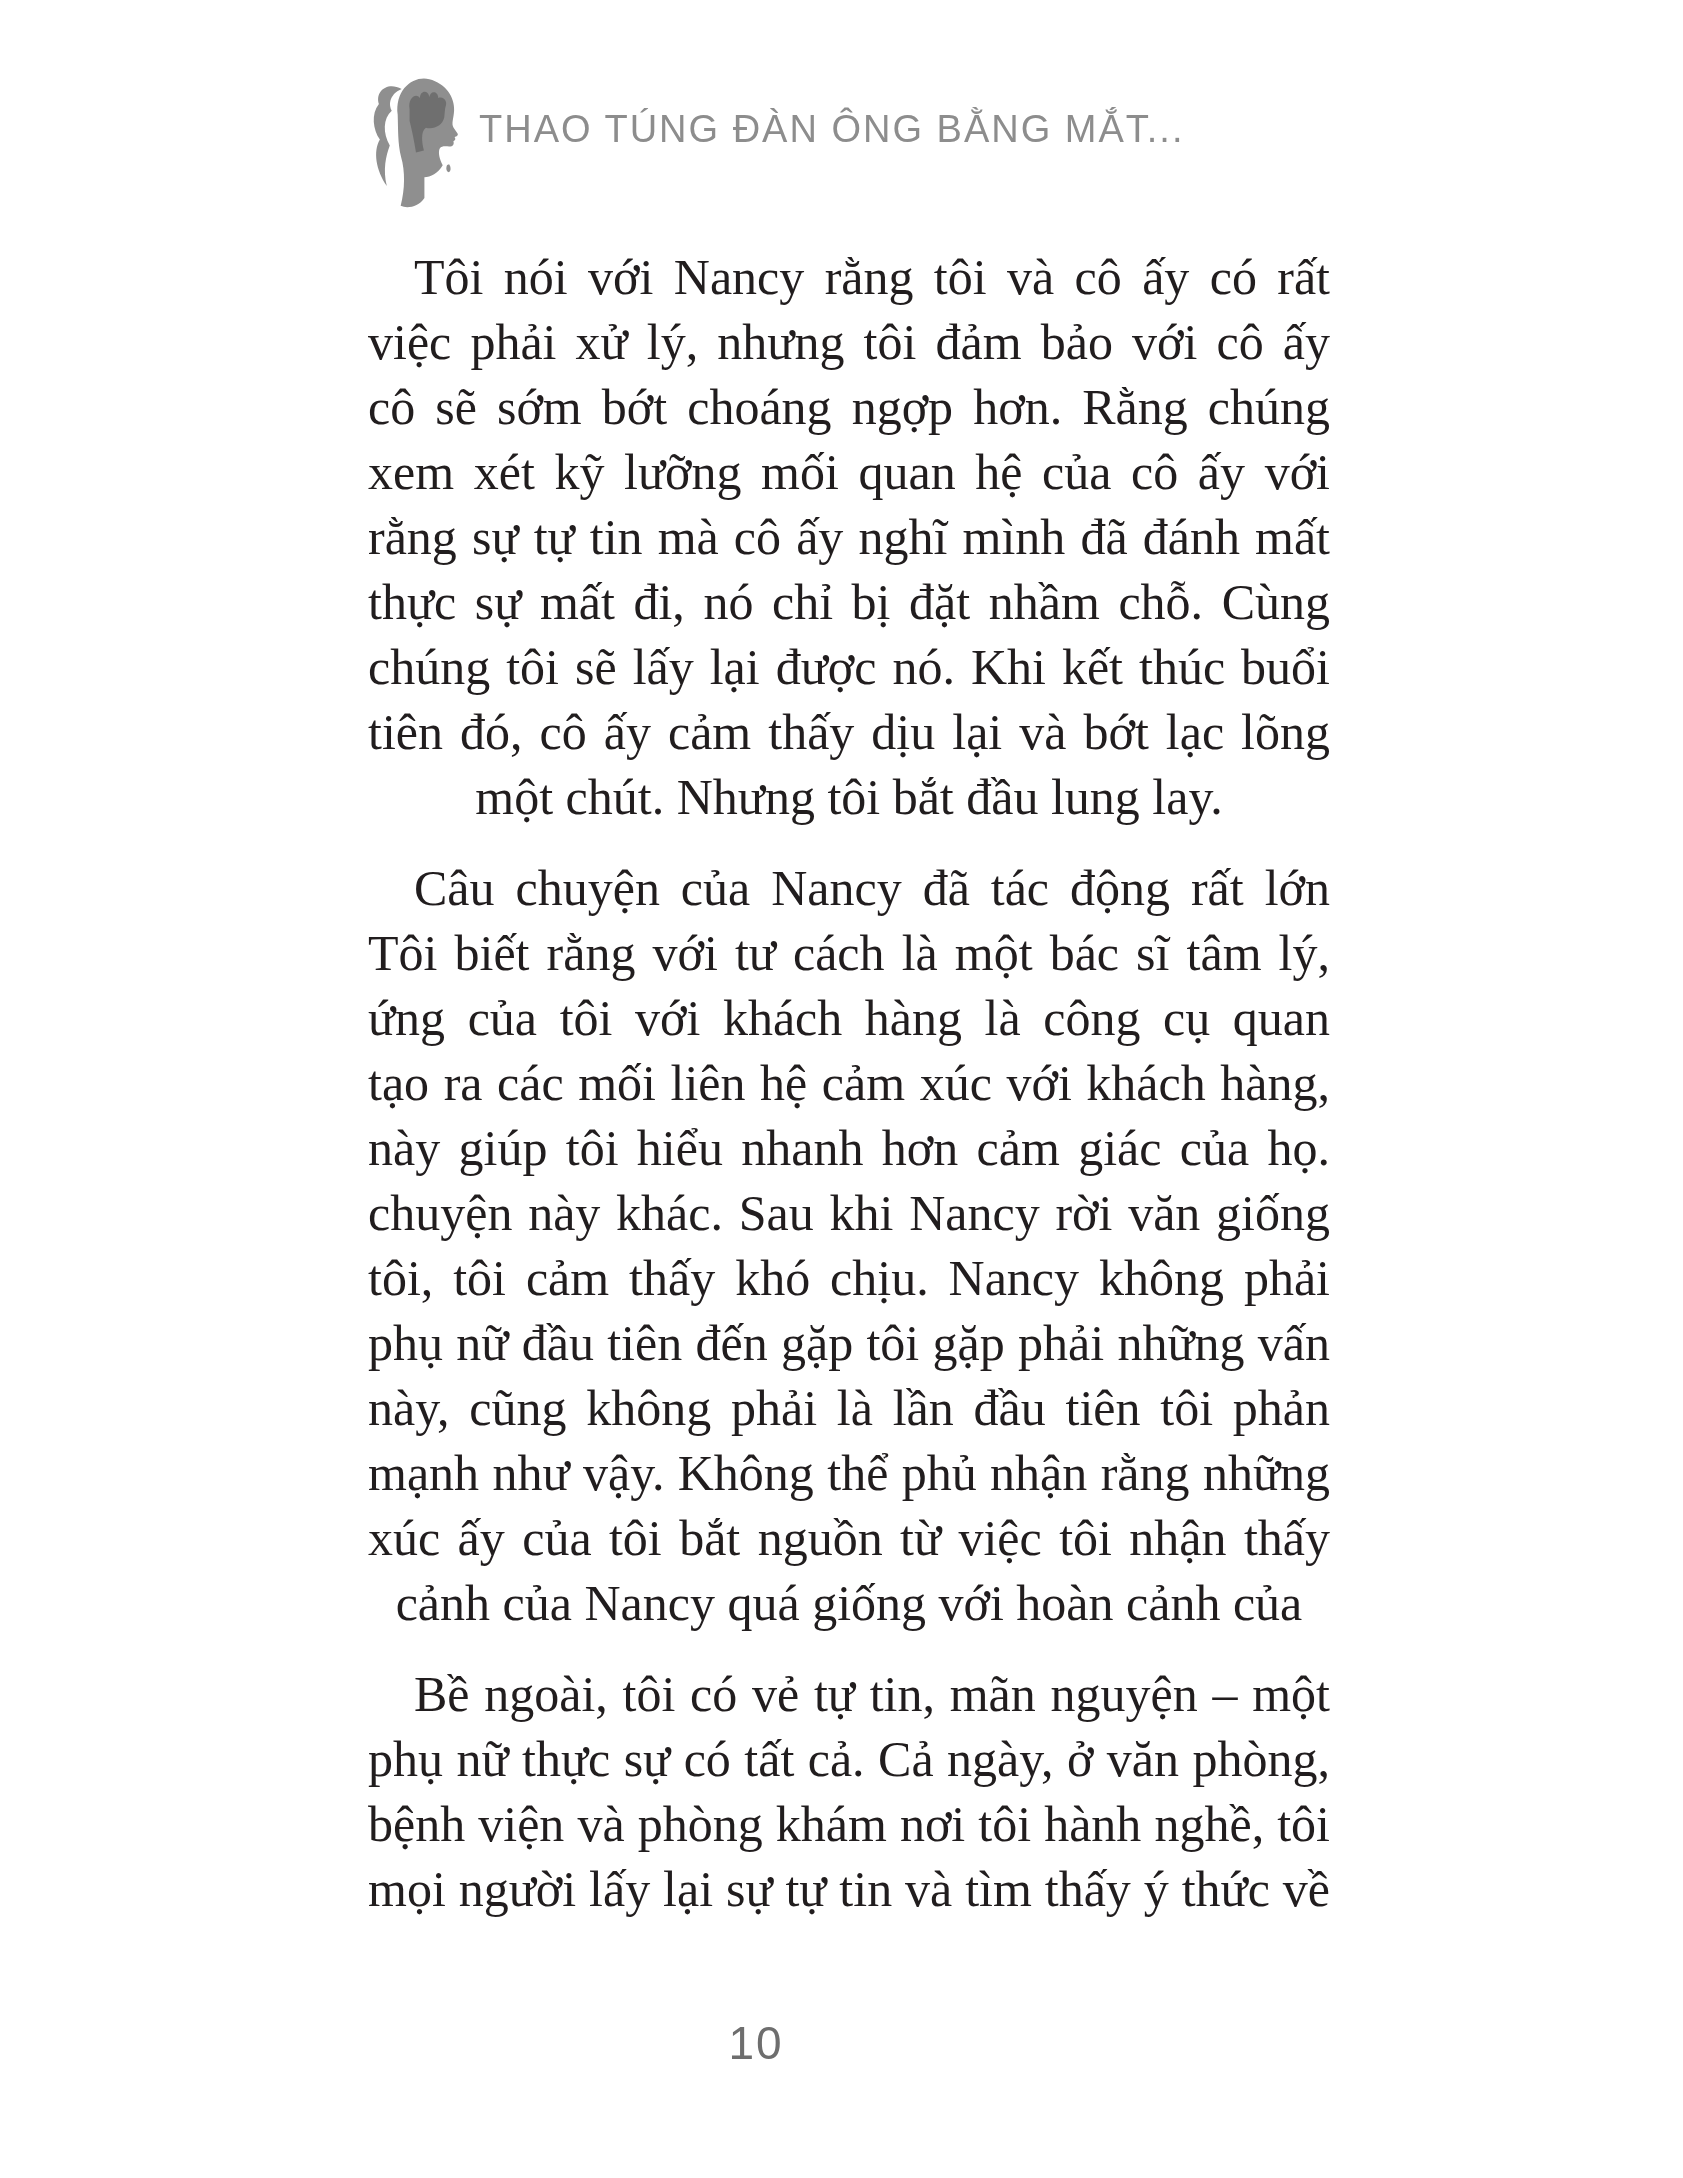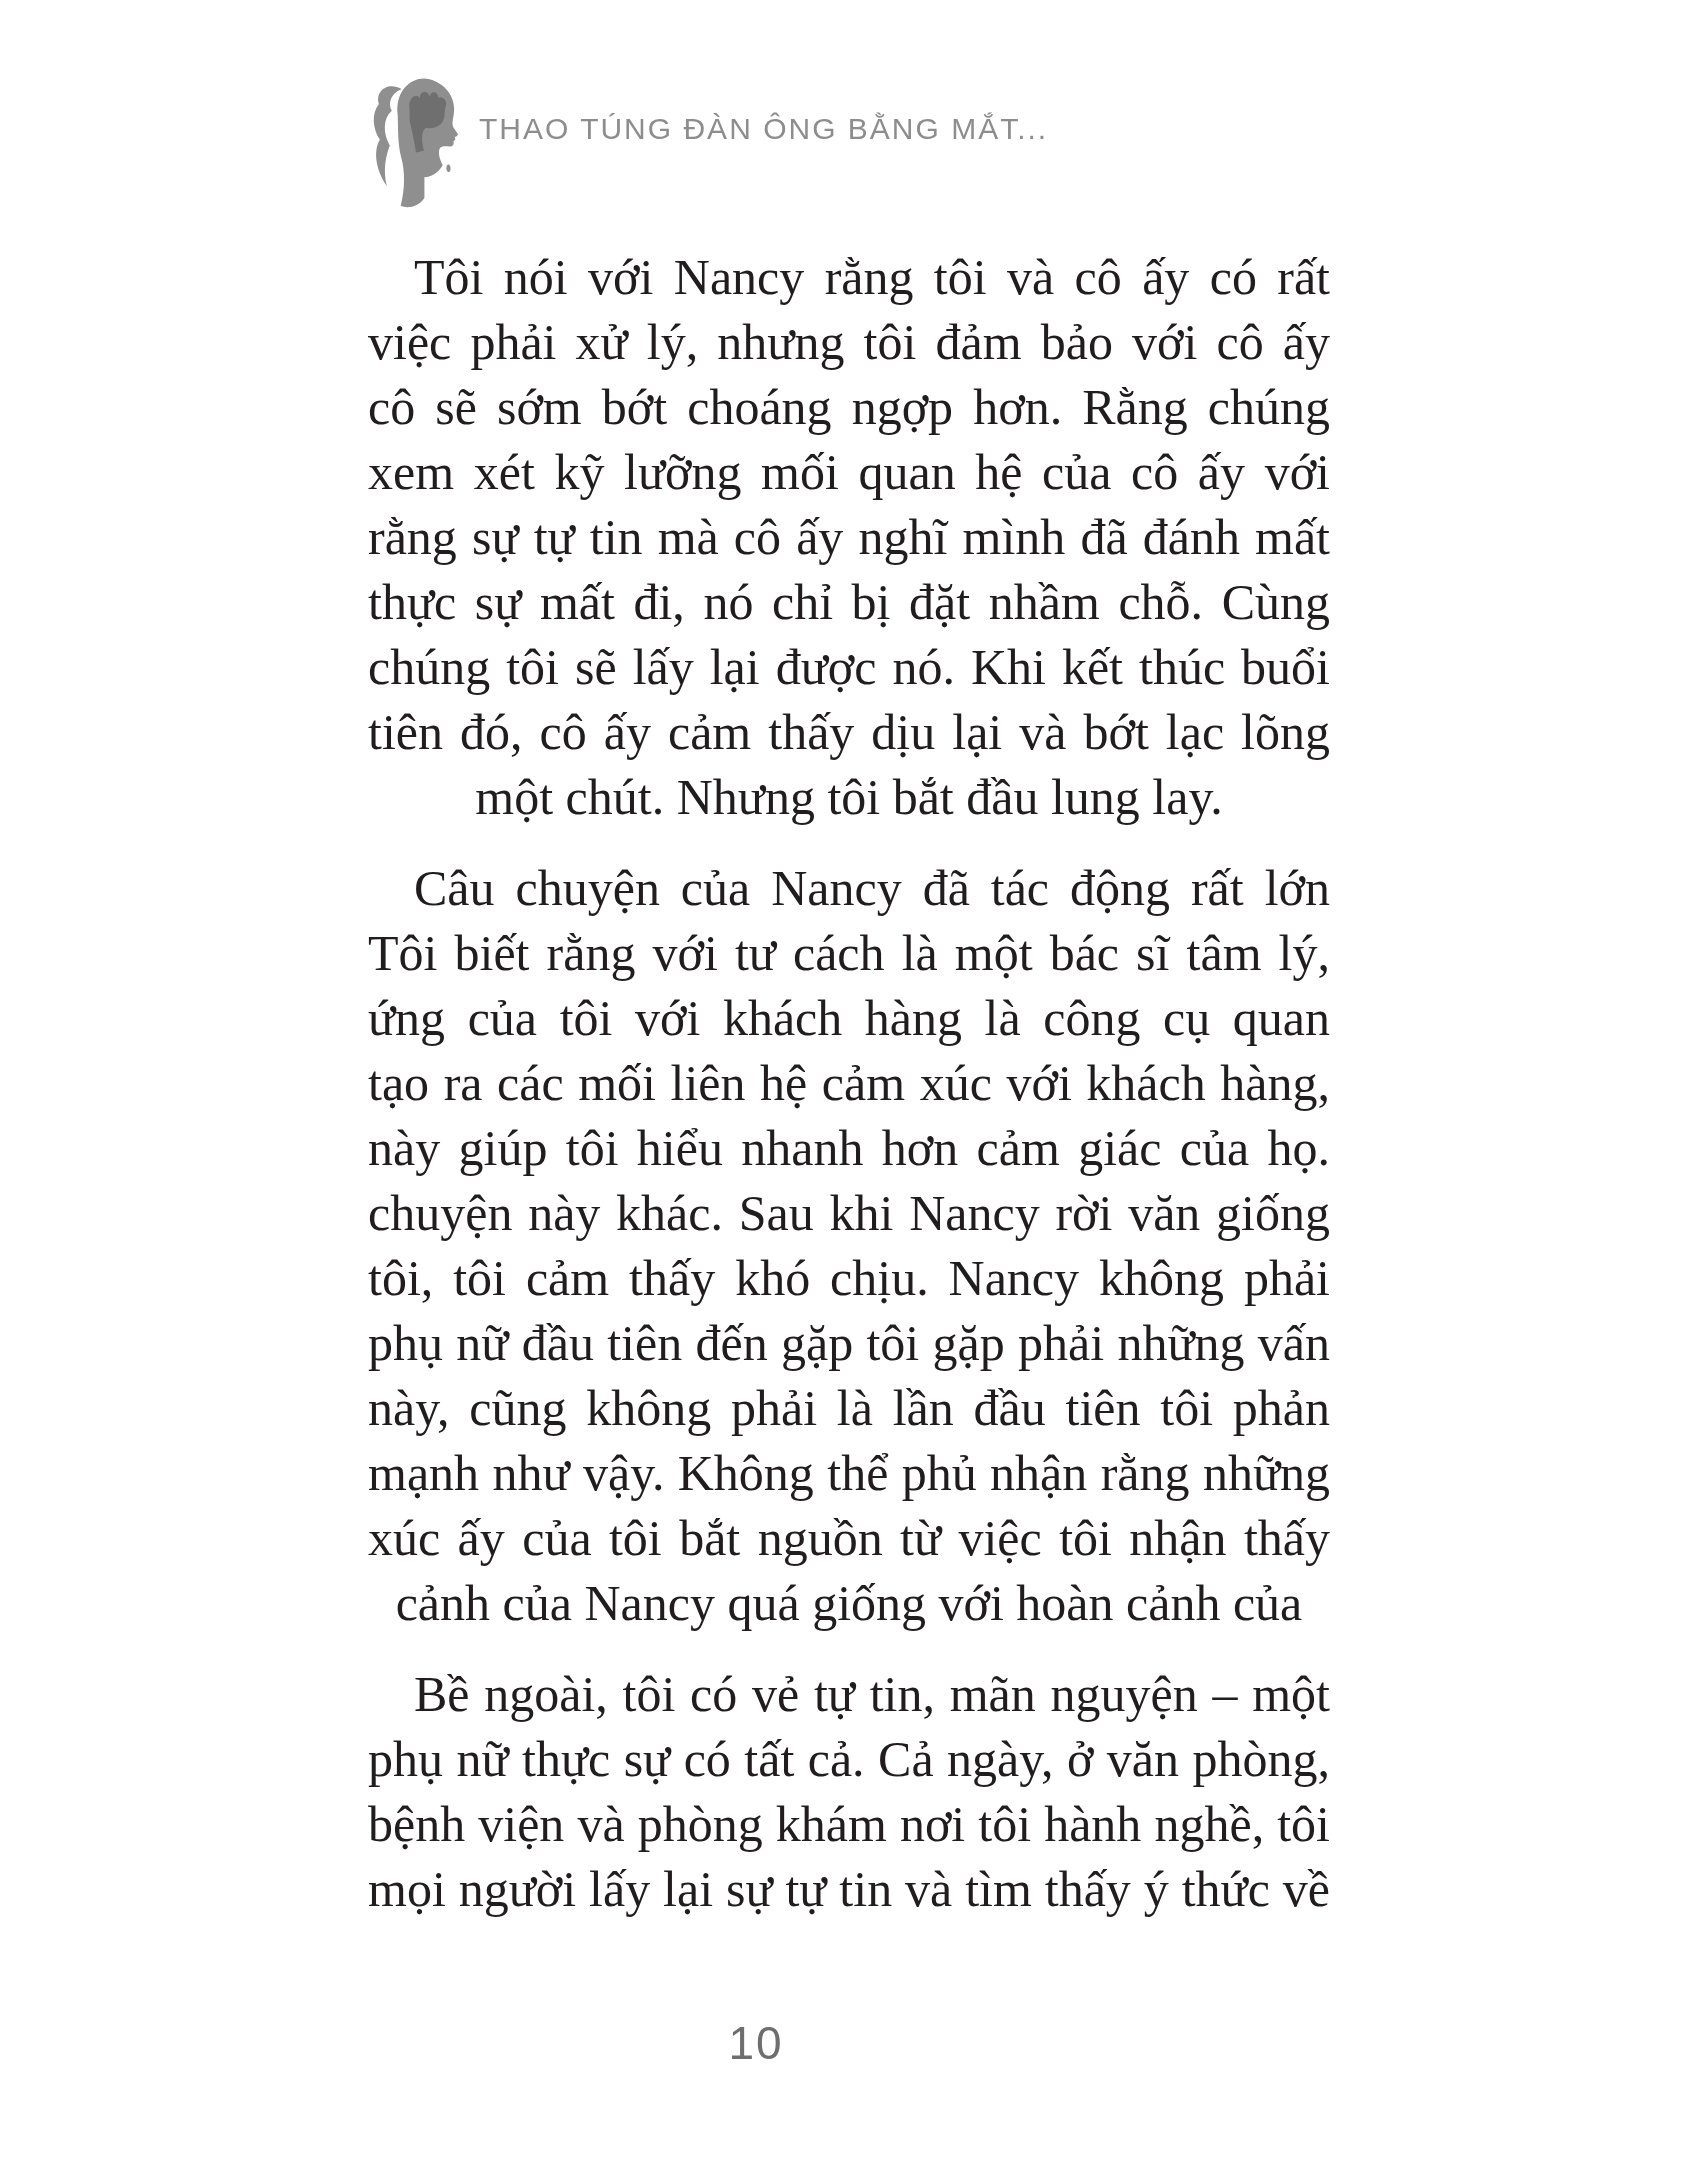--- a/index.html
+++ b/index.html
@@ -10,21 +10,21 @@
     font-family:"Liberation Serif",serif;
     overflow:hidden;
   }
 
   
   .header{position:absolute;left:368px;top:69px;width:950px;height:149px}
   .header-icon{position:absolute;left:0;top:4px;width:95px;height:143px}
   .header-title{
     position:absolute;left:111px;top:40px;
     font-family:"Liberation Sans",sans-serif;
-    font-size:30px;line-height:40px;
+    font-size:38px;line-height:40px;
     letter-spacing:2px;
     color:#8d8d8d;
     white-space:nowrap;
   }
 
   
   .body-text{
     position:absolute;left:368px;top:245px;width:962px;
     font-size:50px;line-height:65px;color:#211d1e;
   }

